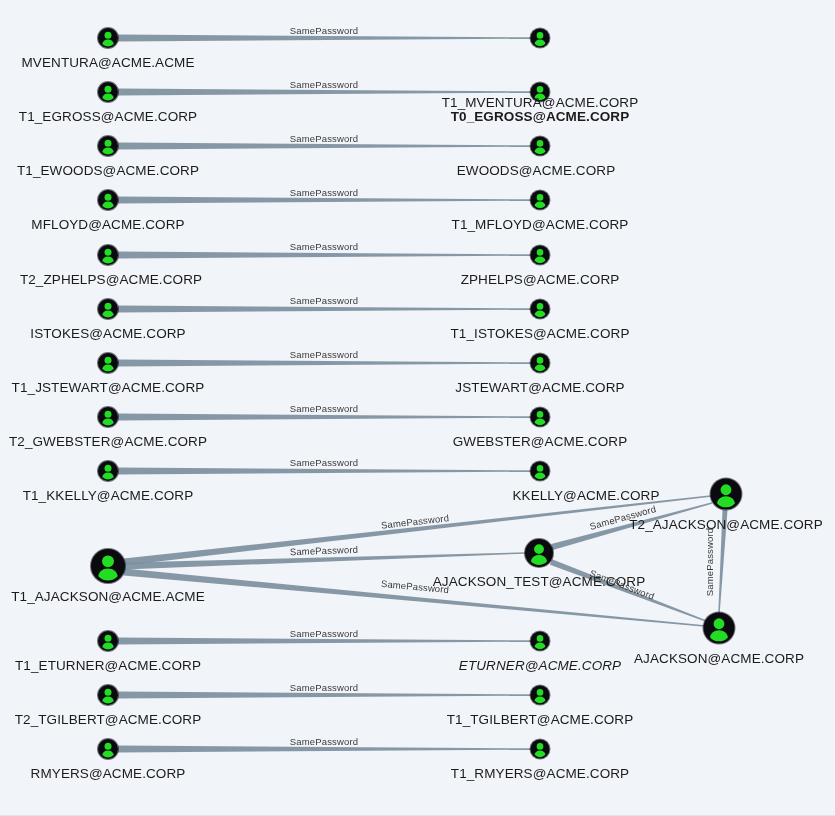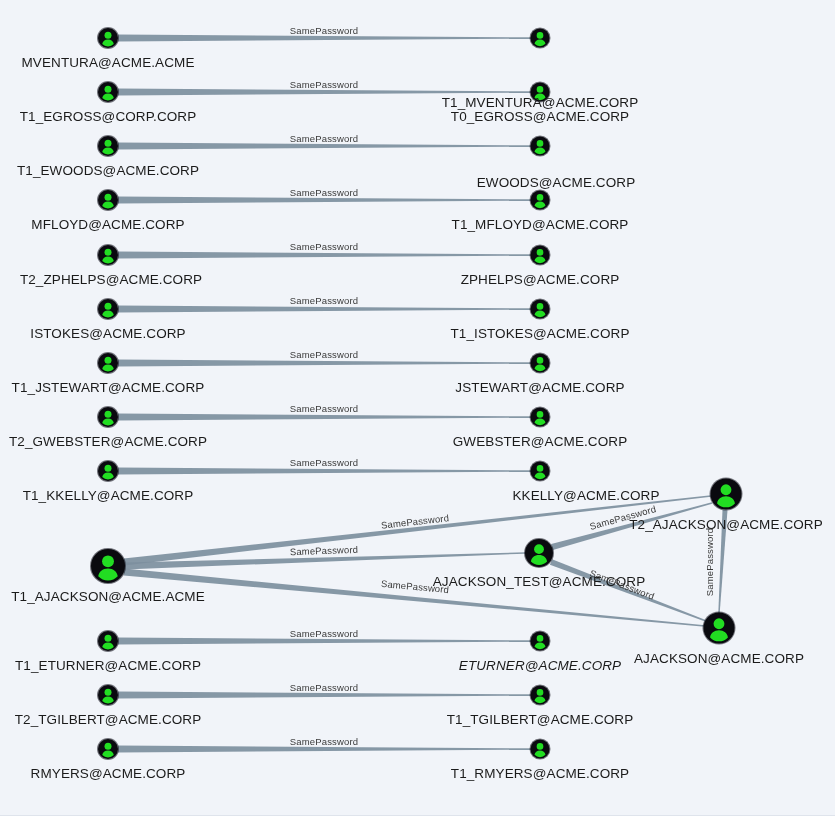--- a/index.html
+++ b/index.html
@@ -240,24 +240,24 @@
       <div class="node" style="left: 540px; top: 749px; width: 19px; height: 19px;">
         <svg viewBox="0 0 32 32">
           <circle cx="16" cy="11.6" r="5.6" fill="#22dd22"></circle>
           <path d="M16 18.4c-5.1 0-8.6 3.1-9.2 7.3a12.6 12.6 0 0 0 18.4 0c-0.6-4.2-4.1-7.3-9.2-7.3z" fill="#22dd22"></path>
         </svg>
       </div>
     </div>
   <div id="label-layer">
       <div class="node-label" style="left: 108px; top: 55px;">MVENTURA@ACME.ACME</div>
       <div class="node-label" style="left: 540px; top: 55px; margin-top: 40px;">T1_MVENTURA@ACME.CORP</div>
-      <div class="node-label" style="left: 108px; top: 109px;">T1_EGROSS@CORP.CORP</div>
-      <div class="node-label" style="left: 540px; top: 109px;">T0_EGROSS@ACME.CORP</div>
+      <div class="node-label" style="left: 108px; top: 109px;">T1_EGROSS@ACME.CORP</div>
+      <div class="node-label" style="left: 540px; top: 109px; font-weight: bold;">T0_EGROSS@ACME.CORP</div>
       <div class="node-label" style="left: 108px; top: 163px;">T1_EWOODS@ACME.CORP</div>
-      <div class="node-label" style="left: 556px; top: 163px; margin-top: 12px;">EWOODS@ACME.CORP</div>
+      <div class="node-label" style="left: 536px; top: 163px;">EWOODS@ACME.CORP</div>
       <div class="node-label" style="left: 108px; top: 217px;">MFLOYD@ACME.CORP</div>
       <div class="node-label" style="left: 540px; top: 217px;">T1_MFLOYD@ACME.CORP</div>
       <div class="node-label" style="left: 96px; top: 272px; margin-left: 15px;">T2_ZPHELPS@ACME.CORP</div>
       <div class="node-label" style="left: 540px; top: 272px;">ZPHELPS@ACME.CORP</div>
       <div class="node-label" style="left: 108px; top: 326px;">ISTOKES@ACME.CORP</div>
       <div class="node-label" style="left: 540px; top: 326px;">T1_ISTOKES@ACME.CORP</div>
       <div class="node-label" style="left: 108px; top: 380px;">T1_JSTEWART@ACME.CORP</div>
       <div class="node-label" style="left: 540px; top: 380px;">JSTEWART@ACME.CORP</div>
       <div class="node-label" style="left: 108px; top: 434px;">T2_GWEBSTER@ACME.CORP</div>
       <div class="node-label" style="left: 540px; top: 434px;">GWEBSTER@ACME.CORP</div>

